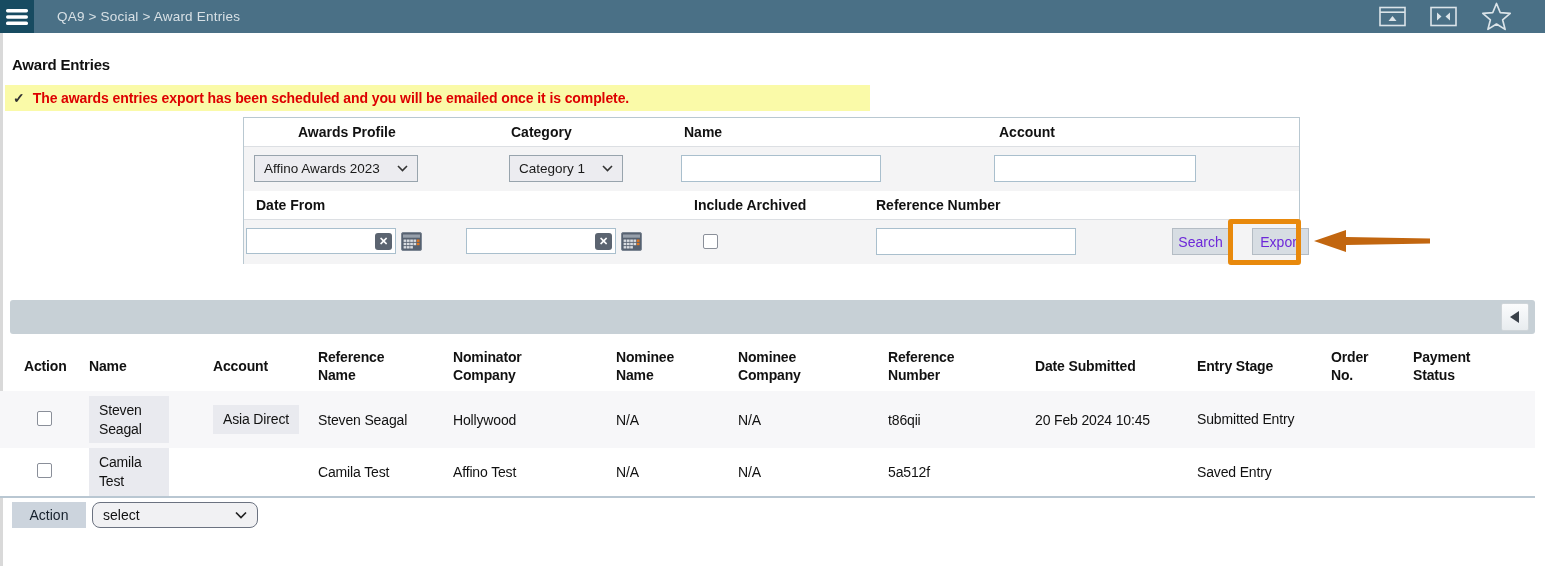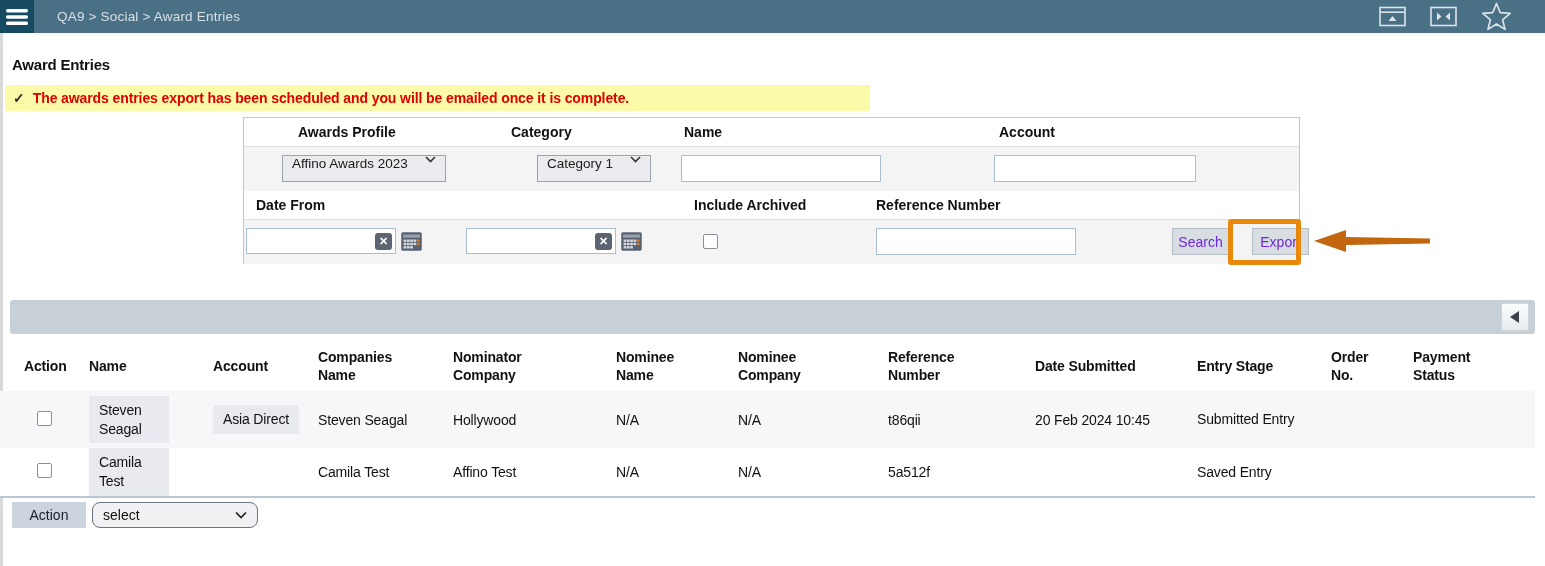--- a/index.html
+++ b/index.html
@@ -24,23 +24,23 @@
   .notice { position:absolute; left:5px; top:85px; width:865px; height:26px; background:#fafaa8;
             display:flex; align-items:center; gap:8px; padding-left:8px; }
   .notice-check { color:#333; font-size:14px; font-weight:bold; }
   .notice-text { color:#dd0000; font-size:14px; font-weight:bold; letter-spacing:-.1px; }
   
   .filter-box { position:absolute; left:243px; top:117px; width:1057px; height:147px;
                 background:#ffffff; border:1px solid #b9c8d1; }
   .f-band1 { position:absolute; left:0; top:28px; width:100%; height:45px; background:#f4f4f5; border-top:1px solid #dcdfe3; }
   .f-band2 { position:absolute; left:0; top:101px; width:100%; height:45px; background:#f4f4f5; border-top:1px solid #dcdfe3; }
   .f-label { position:absolute; font-size:14px; font-weight:bold; color:#111; white-space:nowrap; }
-  .select-ctl { position:absolute; top:37px; height:27px; display:inline-flex; align-items:flex-start; gap:17px;
+  .select-ctl { position:absolute; top:37px; height:27px; display:inline-flex; align-items:center; gap:17px;
                 background:#ececf0; border:1px solid #98a4ad; padding:0 9px; font-size:13.5px; color:#1a1a1a;
-                cursor:pointer; white-space:nowrap;margin-left:28px; }
+                cursor:pointer; white-space:nowrap; }
   .txt-input { position:absolute; height:27px; border:1px solid #a9bfcd; background:#fff; font-size:13.5px;
                padding:0 6px; font-family:"Liberation Sans", sans-serif; }
   .date-wrap { position:absolute; top:110px; display:flex; align-items:center; gap:5px; }
   .date-input { position:relative; width:150px; height:26px; border:1px solid #a9bfcd; background:#fff; }
   .x-btn { position:absolute; right:3px; top:4px; width:17px; height:17px; background:#5b6470; color:#fff;
            border-radius:3px; font-size:11px; font-weight:bold; display:flex; align-items:center; justify-content:center;
            cursor:pointer; line-height:1; }
   .cal-btn { display:flex; cursor:pointer; }
   .cb { width:15px; height:15px; border:1px solid #8a8f99; border-radius:2px; background:#fff; display:inline-block; cursor:pointer; }
   .btn { position:absolute; top:110px; width:57px; height:27px; background:#d7dde3; border:1px solid #b4bcc4;
@@ -244,21 +244,21 @@
       <col style="width:162px">
         <col style="width:134px">
         <col style="width:82px">
         <col style="width:122px">
     </colgroup>
     <thead>
       <tr>
         <th class="col-first">Action</th>
         <th>Name</th>
         <th>Account</th>
-        <th><span class="hdr-wrap">Companies Name</span></th>
+        <th><span class="hdr-wrap">Reference Name</span></th>
         <th><span class="hdr-wrap">Nominator Company</span></th>
         <th><span class="hdr-wrap">Nominee Name</span></th>
         <th><span class="hdr-wrap">Nominee Company</span></th>
         <th><span class="hdr-wrap-ref">Reference Number</span></th>
         <th>Date Submitted</th>
         <th>Entry Stage</th>
         <th><span class="hdr-wrap-ord">Order No.</span></th>
         <th><span class="hdr-wrap-pay">Payment Status</span></th>
       </tr>
     </thead>

